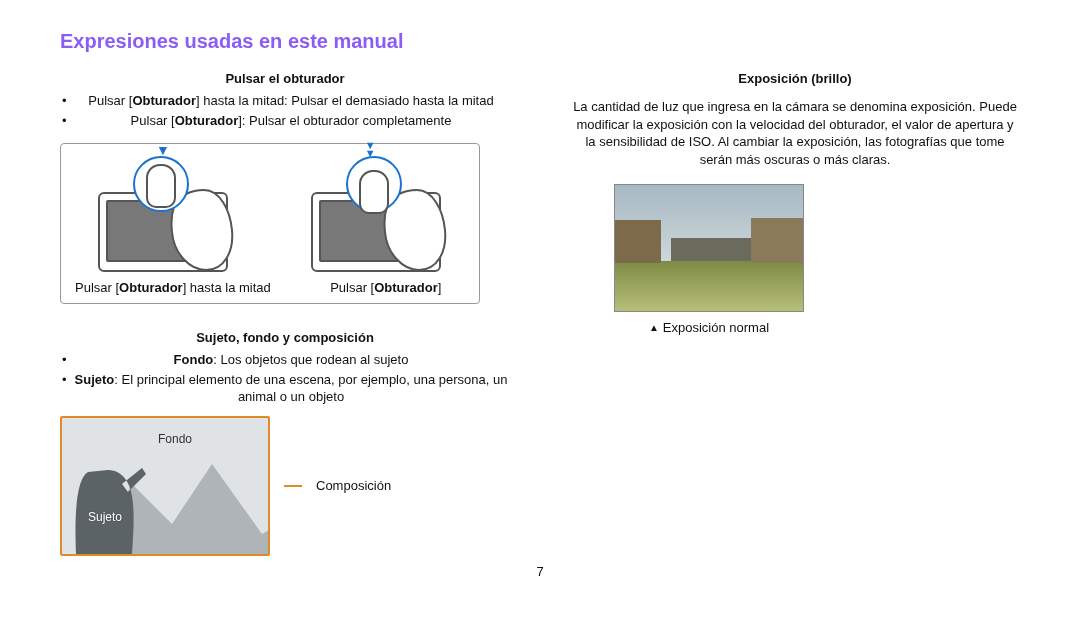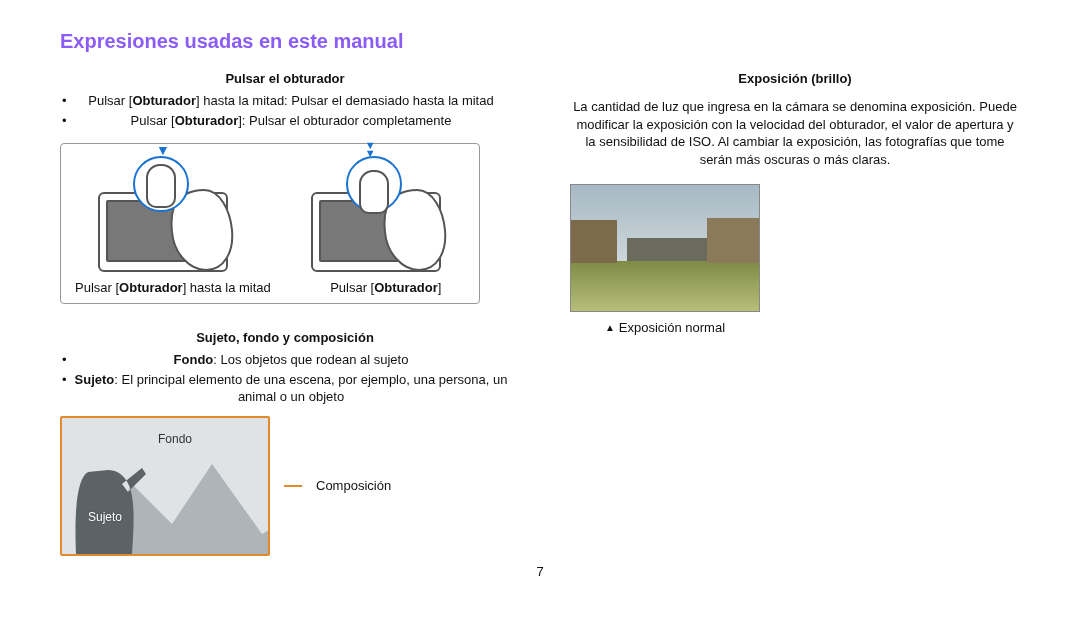--- a/index.html
+++ b/index.html
@@ -41,21 +41,21 @@
   .person { position:absolute; bottom:0; left:10px; width:80px; height:110px; }
   .person svg{width:100%;height:100%;display:block;}
   .lbl { position:absolute; color:#fff; font-size:12px; text-shadow:0 0 2px rgba(0,0,0,.4);}
   .lbl.fondo { top:14px; left:96px; color:#333; text-shadow:none;}
   .lbl.sujeto { bottom:30px; left:26px; }
   .comp-line { width:18px; height:2px; background:#e08a2c; }
   .comp-label { font-size:13px; }
 
   
   .expo-row { display:flex; gap:20px; margin-top:16px; }
-  .expo-fig { width:190px; }
+  .expo-fig { width:190px;margin-left:44px; }
   .photo { width:190px; height:128px; position:relative; overflow:hidden; border:1px solid #888;}
   .photo.normal .skyp { position:absolute; top:0; left:0; right:0; height:60%; background:linear-gradient(#a7b9c4,#cdd7da);}
   .photo.normal .water { position:absolute; bottom:0; left:0; right:0; height:40%; background:linear-gradient(#7e8b45,#b7bf7a);}
   .photo.normal .bldL{position:absolute;left:0;bottom:38%;width:46px;height:34%;background:#7d6a4a;}
   .photo.normal .bldR{position:absolute;right:0;bottom:38%;width:52px;height:36%;background:#8a7a5a;}
   .photo.normal .bridge{position:absolute;left:56px;bottom:40%;width:80px;height:18%;background:#6b6b5d;}
   .photo.over { filter:brightness(1.55) saturate(.85);}
   .photo.over .skyp { position:absolute; top:0; left:0; right:0; height:60%; background:linear-gradient(#d5dde3,#eef1f3);}
   .photo.over .water { position:absolute; bottom:0; left:0; right:0; height:40%; background:linear-gradient(#b6bf86,#d8dcb4);}
   .photo.over .bldL{position:absolute;left:0;bottom:38%;width:46px;height:34%;background:#b7a98c;}

